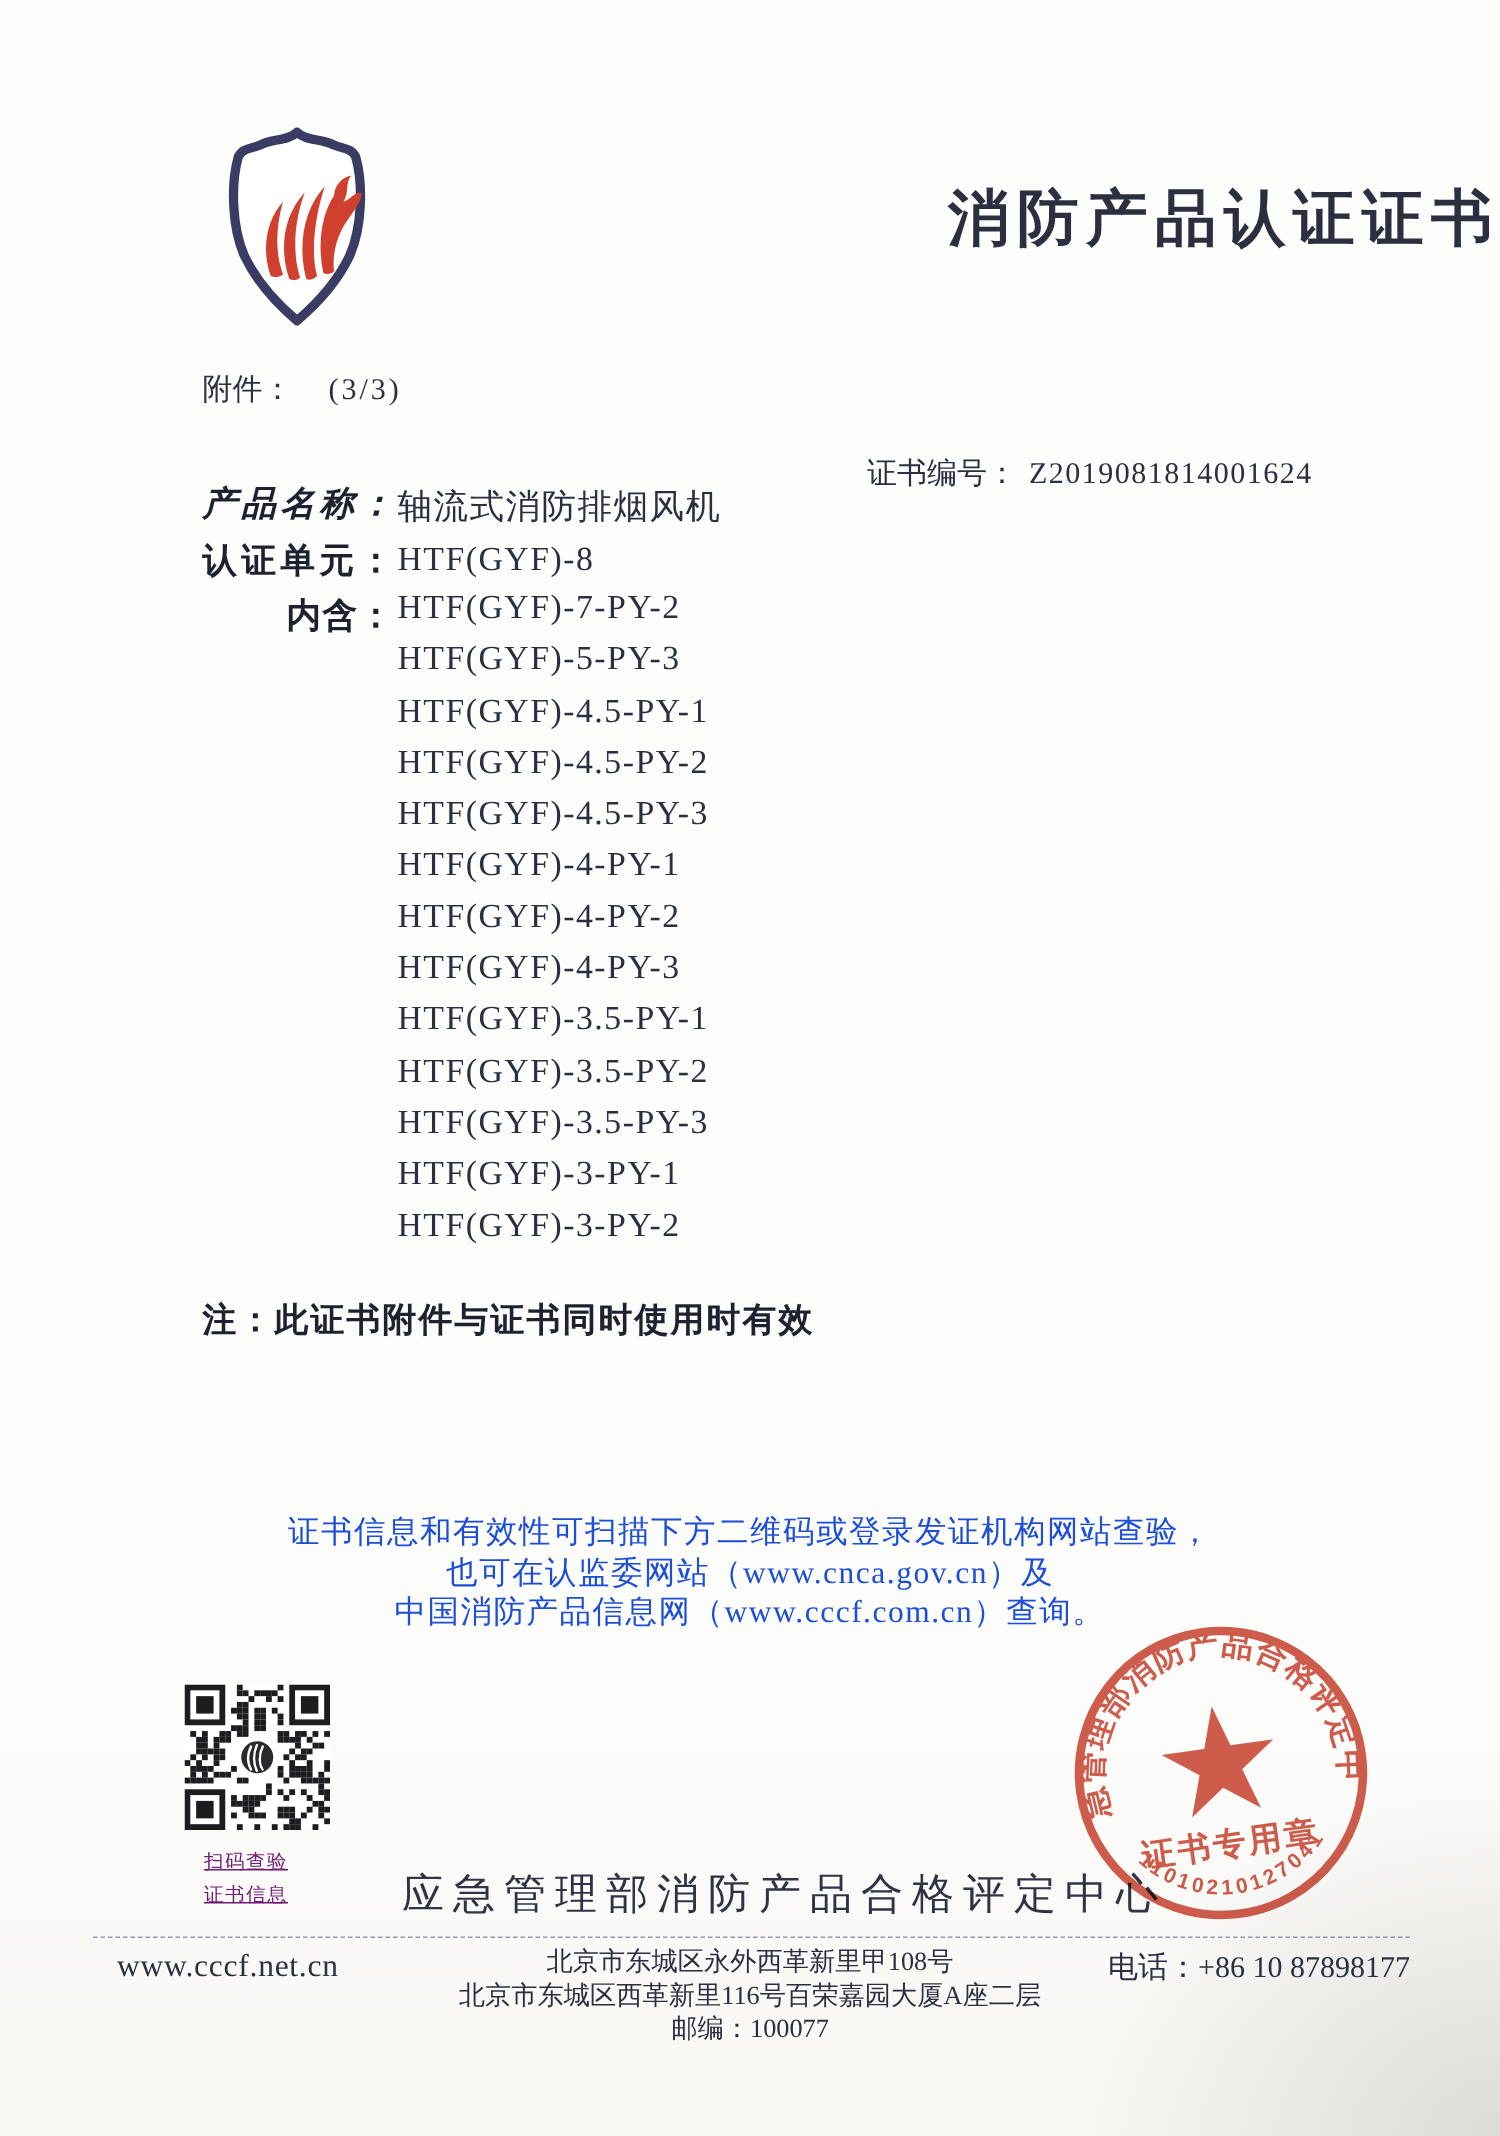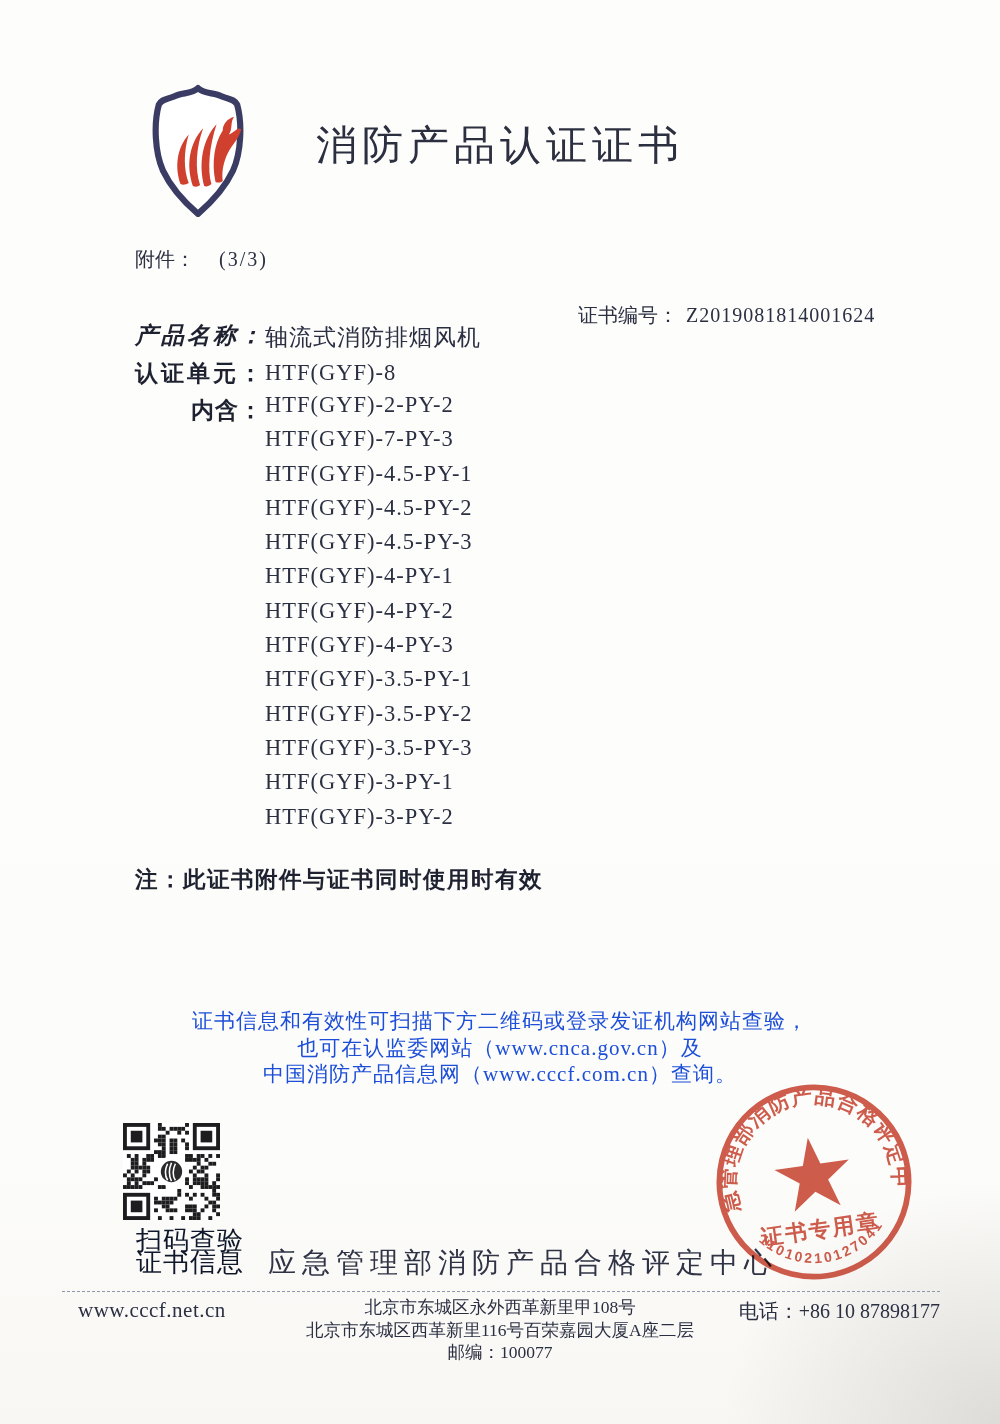--- a/index.html
+++ b/index.html
@@ -6,43 +6,43 @@
   body{
     width:1000px;height:1424px;position:relative;
     background:linear-gradient(180deg,#fdfdfb 0%,#fcfcfa 80%,#f8f7f4 100%);
     font-family:"Liberation Serif","DejaVu Serif",serif;
     color:#262a3a;overflow:hidden;
   }
   .abs{position:absolute;}
   .corner-shade{right:0;bottom:0;width:280px;height:240px;
     background:radial-gradient(ellipse at 100% 100%, rgba(188,186,180,0.45), rgba(188,186,180,0) 70%);}
   .logo{left:146px;top:84px;width:104px;height:134px;}
-  .title{left:0;right:0;top:118px;text-align:center;margin:0;
+  .title{left:0;right:0;top:118px;text-align:right;margin:0;
     font-family:"Liberation Sans","DejaVu Sans",sans-serif;
-    font-size:41px;font-weight:400;letter-spacing:5px;color:#2c2f40;}
+    font-size:41px;font-weight:700;letter-spacing:5px;color:#2c2f40;}
   .attachment{left:135px;top:246px;font-size:20px;color:#2c3042;}
   .attachment .att-val{margin-left:24px;letter-spacing:2px;}
   .certno{left:578px;top:302px;font-size:20px;color:#2b2f42;}
   .certno .cn-val{margin-left:8px;letter-spacing:1px;}
   .field-label{font-family:"Liberation Sans","DejaVu Sans",sans-serif;
     font-weight:700;font-size:23px;color:#1e2230;letter-spacing:3px;}
   .lab-product{left:135px;top:320px;font-style:italic;}
   .lab-unit{left:135px;top:358px;}
   .lab-contains{left:135px;top:395px;width:128px;text-align:right;letter-spacing:1px;}
   .field-value{font-size:22.5px;color:#2b2f42;letter-spacing:1px;}
   .val-product{left:265px;top:322px;font-size:23px;}
   .val-unit{left:265px;top:360px;}
   .models{left:265px;top:388px;}
   .model-row{height:34.3px;line-height:34.3px;font-size:22.5px;color:#2b2f42;letter-spacing:1px;}
   .note{left:135px;top:864px;font-family:"Liberation Sans","DejaVu Sans",sans-serif;
     font-weight:700;font-size:22.5px;color:#1e2230;letter-spacing:1.5px;}
   .verify{left:0;right:0;top:1008px;text-align:center;font-size:21px;
     line-height:26.5px;color:#1d4ed8;letter-spacing:1px;}
   .qr{left:123px;top:1123px;width:97px;height:97px;}
-  .qr-caption{left:136px;top:1230px;font-size:26px;line-height:21.5px;color:#0f172a;letter-spacing:1px;}
+  .qr-caption{left:136px;top:1230px;font-size:13px;line-height:21.5px;color:#701a75;letter-spacing:1px;text-decoration:underline;}
   .issuer{left:268px;top:1244px;font-size:28px;letter-spacing:6px;color:#2f3345;z-index:1;}
   .stamp-wrap{left:710px;top:1078px;width:208px;height:208px;
     transform:rotate(-8deg);opacity:0.85;mix-blend-mode:multiply;z-index:2;}
   .stamp-ring-text{font-size:20px;font-weight:700;letter-spacing:1px;
     font-family:"Liberation Sans","DejaVu Sans",sans-serif;}
   .stamp-center-text{font-size:21px;font-weight:700;letter-spacing:2px;
     font-family:"Liberation Sans","DejaVu Sans",sans-serif;}
   .stamp-num-text{font-size:13.5px;font-weight:700;letter-spacing:2.5px;
     font-family:"Liberation Sans","DejaVu Sans",sans-serif;}
   .divider{left:62px;top:1291px;width:878px;border-top:1.5px dashed #8e97ab;height:0;}
@@ -78,22 +78,22 @@
 
 <div class="abs field-label lab-product">产品名称：</div>
 <div class="abs field-value val-product">轴流式消防排烟风机</div>
 
 <div class="abs field-label lab-unit">认证单元：</div>
 <div class="abs field-value val-unit">HTF(GYF)-8</div>
 
 <div class="abs field-label lab-contains">内含：</div>
 
 <div class="abs models">
-  <div class="model-row">HTF(GYF)-2-PY-2</div>
-  <div class="model-row">HTF(GYF)-7-PY-3</div>
+  <div class="model-row">HTF(GYF)-7-PY-2</div>
+  <div class="model-row">HTF(GYF)-5-PY-3</div>
   <div class="model-row">HTF(GYF)-4.5-PY-1</div>
   <div class="model-row">HTF(GYF)-4.5-PY-2</div>
   <div class="model-row">HTF(GYF)-4.5-PY-3</div>
   <div class="model-row">HTF(GYF)-4-PY-1</div>
   <div class="model-row">HTF(GYF)-4-PY-2</div>
   <div class="model-row">HTF(GYF)-4-PY-3</div>
   <div class="model-row">HTF(GYF)-3.5-PY-1</div>
   <div class="model-row">HTF(GYF)-3.5-PY-2</div>
   <div class="model-row">HTF(GYF)-3.5-PY-3</div>
   <div class="model-row">HTF(GYF)-3-PY-1</div>

